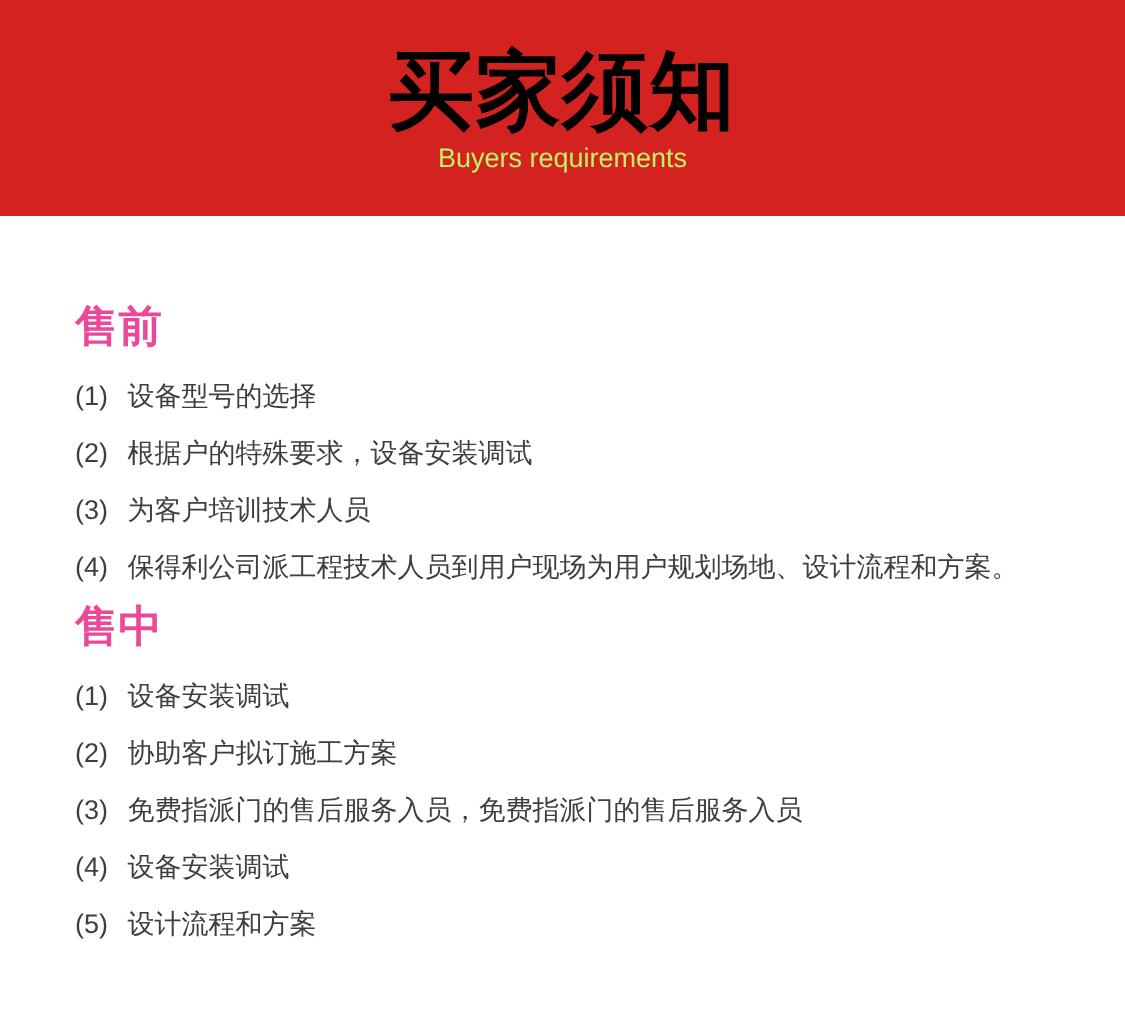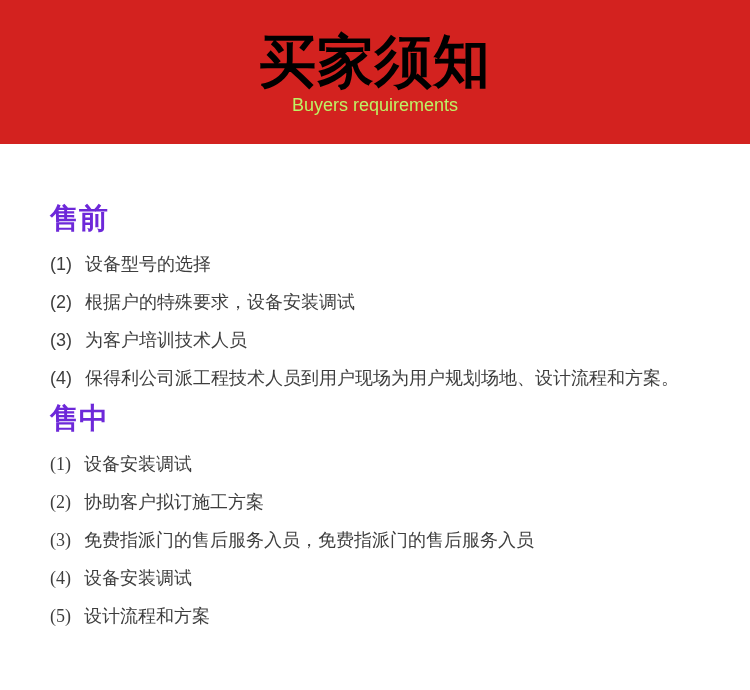--- a/index.html
+++ b/index.html
@@ -32,24 +32,23 @@
     color: #bef264;
     font-size: 18px;
     font-weight: 400;
     line-height: 1.1;
   }
   .content {
     padding: 60px 50px 0 50px;
   }
   .section + .section {
     margin-top: 13px;
-    font-family: Liberation Serif, serif;
   }
   .section-heading {
-    color: #6d28d9;
+    color: #ec4899;
     font-size: 29px;
     font-weight: 700;
     line-height: 1;
     margin-bottom: 19px;
   }
   .item-list {
     list-style: none;
   }
   .item {
     color: #3e3e3e;

